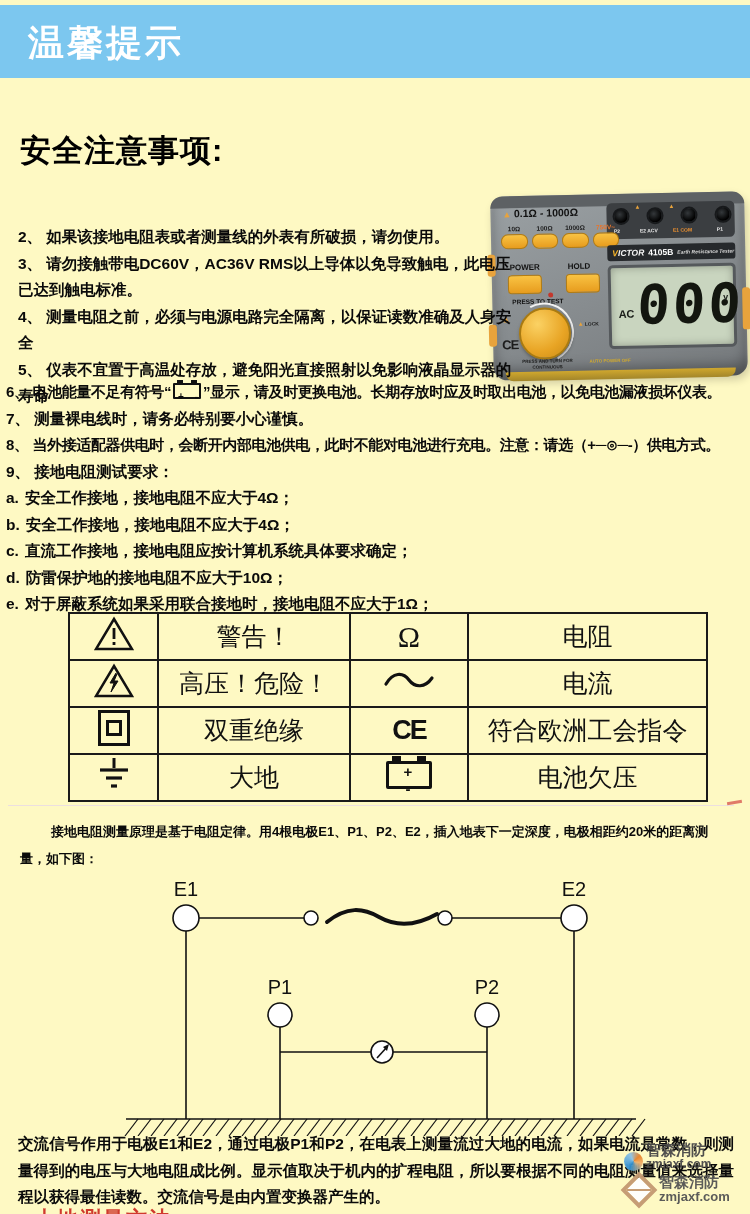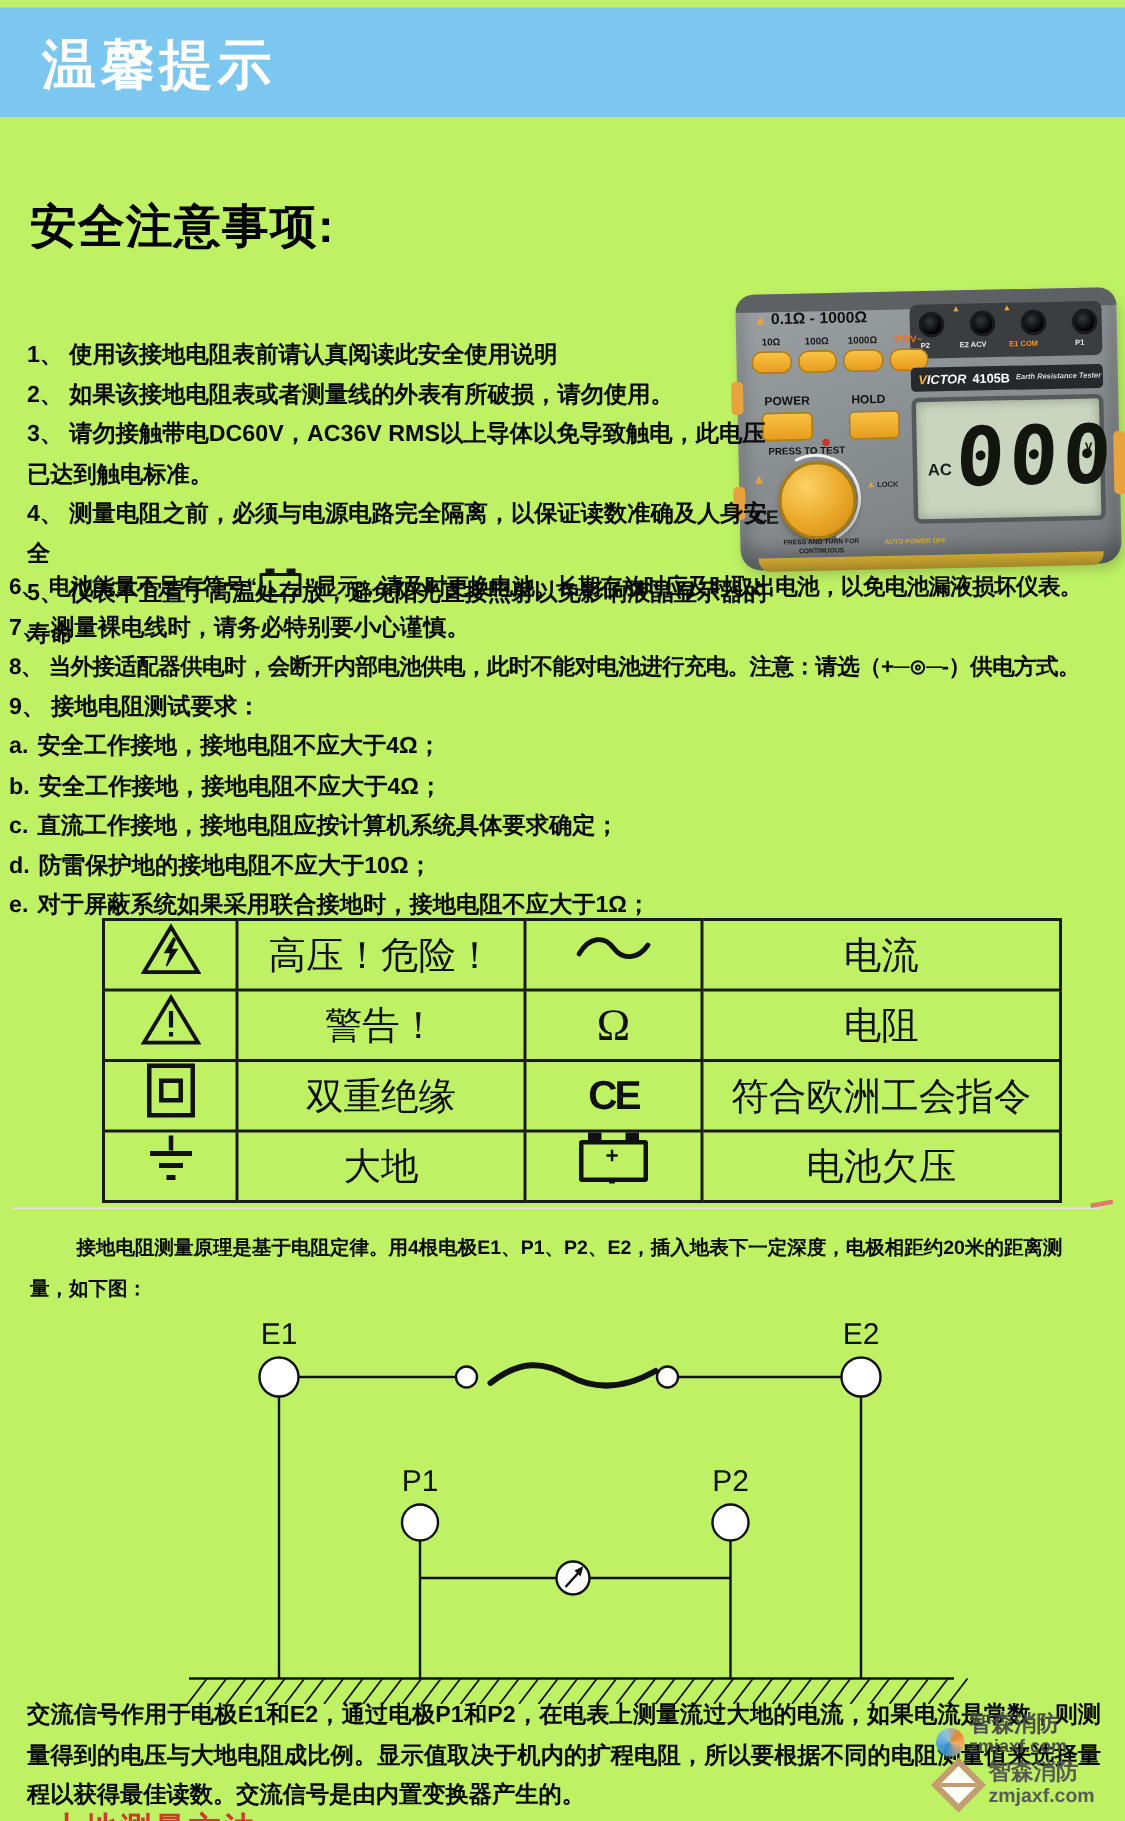--- a/index.html
+++ b/index.html
@@ -1,16 +1,16 @@
 <!DOCTYPE html>
 <html><head>
 <meta charset="utf-8">
 <style>
   html,body{margin:0;padding:0;background:#ffffff;}
-  .page{position:relative;width:750px;height:1214px;background:#bef264;overflow:hidden;
+  .page{position:relative;width:750px;height:1214px;background:#fef9c3;overflow:hidden;
         font-family:"Liberation Sans",sans-serif;color:#0a0a0a;}
 
   
   .banner{position:absolute;top:5px;left:0;width:750px;height:73px;background:#7cc7ef;}
   .banner-title{position:absolute;left:28px;top:14px;font-size:36px;font-weight:900;
                 color:#ffffff;letter-spacing:3px;}
 
   
   .page-title{position:absolute;top:130px;left:20px;font-size:31px;font-weight:900;
               letter-spacing:1px;color:#000;text-align:right;}
@@ -220,21 +220,20 @@
 
       <div class="lcd">
         <span class="lcd-mode">AC</span>
         <span class="lcd-val">000</span>
         <span class="lcd-unit">v</span>
       </div>
     </div>
   </div>
 
   <div class="list1">
-    <div class="li"><span class="num">1、</span><span>使用该接地电阻表前请认真阅读此安全使用说明</span></div>
     <div class="li"><span class="num">2、</span><span>如果该接地电阻表或者测量线的外表有所破损，请勿使用。</span></div>
     <div class="li"><span class="num">3、</span><span>请勿接触带电DC60V，AC36V RMS以上导体以免导致触电，此电压已达到触电标准。</span></div>
     <div class="li"><span class="num">4、</span><span>测量电阻之前，必须与电源电路完全隔离，以保证读数准确及人身安全</span></div>
     <div class="li"><span class="num">5、</span><span>仪表不宜置于高温处存放，避免阳光直接照射以免影响液晶显示器的寿命</span></div>
   </div>
 
   <div class="list2">
     <div class="li tight">
       <span class="num">6、</span><span>电池能量不足有符号“</span><span class="bat"><i>+ -</i></span><span>”显示，请及时更换电池。长期存放时应及时取出电池，以免电池漏液损坏仪表。</span>
     </div>
@@ -244,45 +243,45 @@
     <div class="li sub"><span class="num">a.</span><span>安全工作接地，接地电阻不应大于4Ω；</span></div>
     <div class="li sub"><span class="num">b.</span><span>安全工作接地，接地电阻不应大于4Ω；</span></div>
     <div class="li sub"><span class="num">c.</span><span>直流工作接地，接地电阻应按计算机系统具体要求确定；</span></div>
     <div class="li sub"><span class="num">d.</span><span>防雷保护地的接地电阻不应大于10Ω；</span></div>
     <div class="li sub"><span class="num">e.</span><span>对于屏蔽系统如果采用联合接地时，接地电阻不应大于1Ω；</span></div>
   </div>
 
   <table class="sym-table">
     <tbody>
         <tr>
+      <td class="c1">
+        <svg width="40" height="36" viewBox="0 0 40 36">
+          <polygon points="20,3 38,33 2,33" fill="none" stroke="#111" stroke-width="2.5"></polygon>
+          <rect x="18.6" y="12" width="2.8" height="11" fill="#111"></rect>
+          <rect x="18.6" y="26" width="2.8" height="3" fill="#111"></rect>
+        </svg>
+      </td>
+      <td class="c2">警告！</td>
+      <td class="c3 sym-omega">Ω</td>
+      <td class="c4">电阻</td>
+    </tr>
+    <tr>
       <td>
         <svg width="40" height="36" viewBox="0 0 40 36">
           <polygon points="20,3 38,33 2,33" fill="none" stroke="#111" stroke-width="2.5"></polygon>
           <polyline points="22,10 16,20 20,20 17,29 24,18 20,18 23,11" fill="#111" stroke="#111" stroke-width="1"></polyline>
         </svg>
       </td>
       <td>高压！危险！</td>
       <td>
         <svg width="52" height="22" viewBox="0 0 52 22">
           <path d="M3,14 C10,2 20,2 26,10 C32,18 42,18 49,8" fill="none" stroke="#111" stroke-width="3.2" stroke-linecap="round"></path>
         </svg>
       </td>
       <td>电流</td>
-    </tr>
-    <tr>
-      <td class="c1">
-        <svg width="40" height="36" viewBox="0 0 40 36">
-          <polygon points="20,3 38,33 2,33" fill="none" stroke="#111" stroke-width="2.5"></polygon>
-          <rect x="18.6" y="12" width="2.8" height="11" fill="#111"></rect>
-          <rect x="18.6" y="26" width="2.8" height="3" fill="#111"></rect>
-        </svg>
-      </td>
-      <td class="c2">警告！</td>
-      <td class="c3 sym-omega">Ω</td>
-      <td class="c4">电阻</td>
     </tr>
     <tr>
       <td><span class="dbl-ins"></span></td>
       <td>双重绝缘</td>
       <td class="sym-ce">CE</td>
       <td>符合欧洲工会指令</td>
     </tr>
     <tr>
       <td>
         <svg width="36" height="38" viewBox="0 0 36 38">

